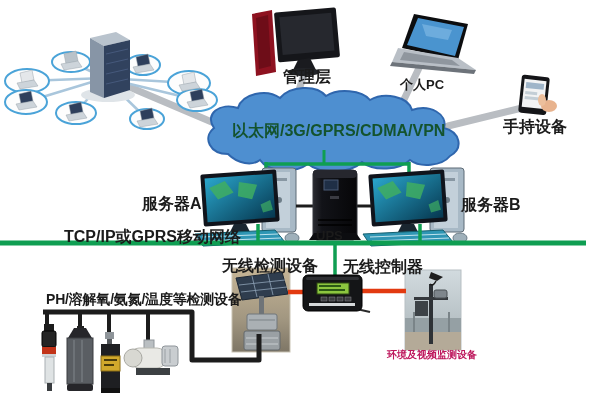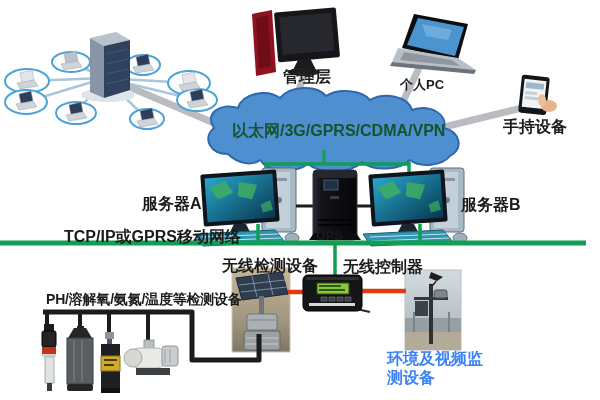--- a/index.html
+++ b/index.html
@@ -5,22 +5,22 @@
   html,body{margin:0;padding:0;background:#fff;}
   #stage{position:relative;width:600px;height:400px;background:#ffffff;overflow:hidden;
          font-family:"Liberation Sans","DejaVu Sans",sans-serif;}
   #wires{position:absolute;left:0;top:0;width:600px;height:400px;}
   .lbl{position:absolute;font-weight:bold;color:#1b1b1b;white-space:nowrap;z-index:6;}
   .lbl12{font-size:16px;}
   .lbl13{font-size:13px;}
   .lbl10{font-size:14px;letter-spacing:-0.2px;}
   .cloud-lbl{position:absolute;left:232px;top:121px;width:206px;text-align:center;
              color:#14532d;font-weight:bold;font-size:16px;z-index:6;white-space:nowrap;}
-  .env-lbl{position:absolute;left:387px;top:349px;width:96px;font-weight:bold;color:#3b82f6;
-           font-size:16px;line-height:1.2;z-index:6;white-space:normal;}
+  .env-lbl{position:absolute;left:387px;top:349px;width:96px;font-weight:bold;color:#be185d;
+           font-size:10px;line-height:1.2;z-index:6;white-space:normal;}
 </style>
 </head>
 <body>
 
 <div id="stage">
 
 <svg id="wires" viewBox="0 0 600 400">
   <defs>
     <linearGradient id="scr" x1="0" y1="0" x2="1" y2="1">
       <stop offset="0" stop-color="#2aa6cc"></stop>

